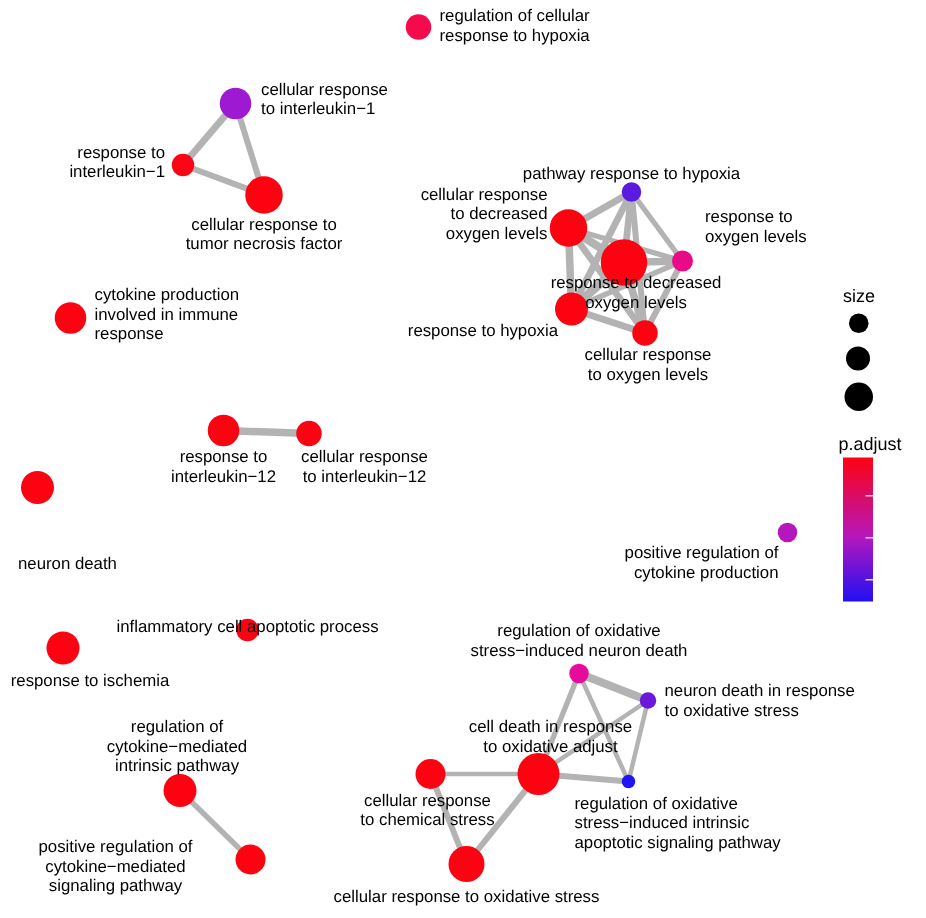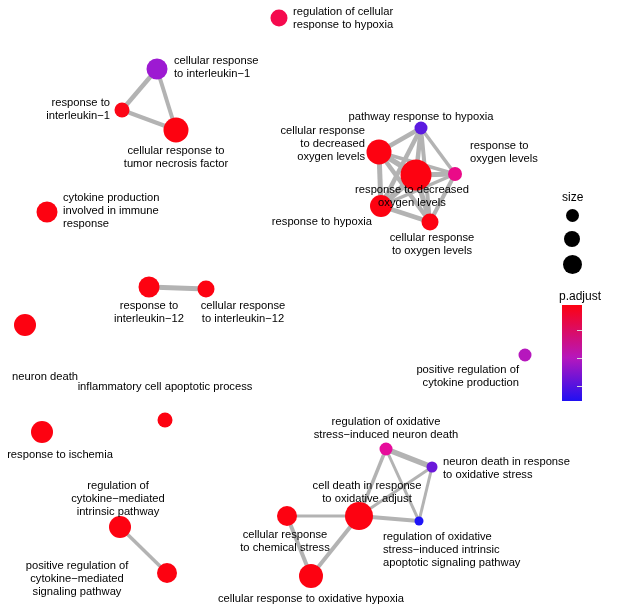--- a/index.html
+++ b/index.html
@@ -91,54 +91,54 @@
 interleukin−1</div>
       <div class="lbl c" style="left: 176px; top: 144px;">cellular response to
 tumor necrosis factor</div>
       <div class="lbl l" style="left: 63px; top: 191px;">cytokine production
 involved in immune
 response</div>
       <div class="lbl c" style="left: 421px; top: 110px;">pathway response to hypoxia</div>
       <div class="lbl r" style="left: 365px; top: 124px;">cellular response
 to decreased
 oxygen levels</div>
-      <div class="lbl c" style="left: 412px; top: 183px; text-align: center;">response to decreased
+      <div class="lbl c" style="left: 424px; top: 183px; text-align: center;">response to decreased
 oxygen levels</div>
       <div class="lbl l" style="left: 470px; top: 139px;">response to
 oxygen levels</div>
       <div class="lbl r" style="left: 372px; top: 215px;">response to hypoxia</div>
       <div class="lbl c" style="left: 432px; top: 231px;">cellular response
 to oxygen levels</div>
       <div class="lbl c" style="left: 149px; top: 299px;">response to
 interleukin−12</div>
       <div class="lbl c" style="left: 243px; top: 299px;">cellular response
 to interleukin−12</div>
       <div class="lbl c" style="left: 45px; top: 342px; margin-top: 28px;">neuron death</div>
       <div class="lbl r" style="left: 519px; top: 363px;">positive regulation of
 cytokine production</div>
-      <div class="lbl c" style="left: 165px; top: 380px;">inflammatory cell apoptotic process</div>
+      <div class="lbl c" style="left: 165px; top: 412px;">inflammatory cell apoptotic process</div>
       <div class="lbl c" style="left: 60px; top: 448px;">response to ischemia</div>
       <div class="lbl c" style="left: 118px; top: 479px;">regulation of
 cytokine−mediated
 intrinsic pathway</div>
       <div class="lbl c" style="left: 77px; top: 559px;">positive regulation of
 cytokine−mediated
 signaling pathway</div>
       <div class="lbl c" style="left: 386px; top: 415px;">regulation of oxidative
 stress−induced neuron death</div>
       <div class="lbl l" style="left: 443px; top: 455px;">neuron death in response
 to oxidative stress</div>
       <div class="lbl c" style="left: 367px; top: 479px;">cell death in response
 to oxidative adjust</div>
       <div class="lbl l" style="left: 383px; top: 530px;">regulation of oxidative
 stress−induced intrinsic
 apoptotic signaling pathway</div>
       <div class="lbl c" style="left: 285px; top: 528px;">cellular response
 to chemical stress</div>
-      <div class="lbl c" style="left: 311px; top: 592px;">cellular response to oxidative hypoxia</div>
+      <div class="lbl c" style="left: 311px; top: 592px;">cellular response to oxidative stress</div>
     </div>
 
   <div class="legend-title" style="left:562px;top:190px;">size</div>
   <div id="size-legend">
       <div class="legend-dot" style="width: 13px; height: 13px; left: 565.5px; top: 208.5px;"></div>
       <div class="legend-num" style="left: 588px; top: 208px;">50</div>
       <div class="legend-dot" style="width: 16px; height: 16px; left: 564px; top: 231px;"></div>
       <div class="legend-num" style="left: 588px; top: 232px;">200</div>
       <div class="legend-dot" style="width: 19px; height: 19px; left: 562.5px; top: 254.5px;"></div>
       <div class="legend-num" style="left: 588px; top: 257px;">150</div>

